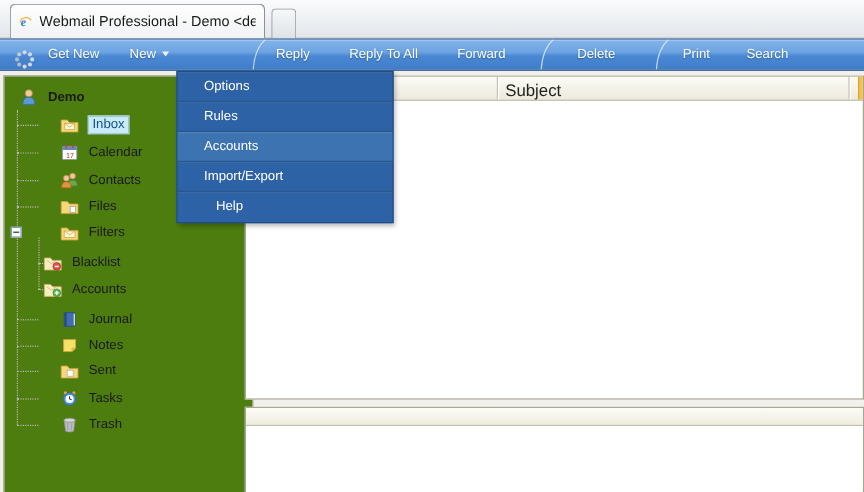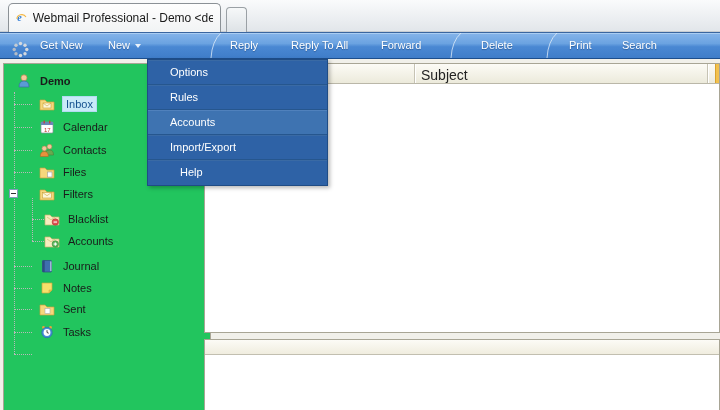--- a/index.html
+++ b/index.html
@@ -34,42 +34,42 @@
   
   .menu { position:absolute; left:147px; top:59px; width:181px; z-index:50;
           background:#2e62a6; border:1px solid #1f4c85; box-shadow:2px 2px 4px rgba(0,0,0,.28); }
   .menu-item { height:25px; line-height:25px; padding-left:22px; font-size:11px; color:#fff;
                border-bottom:1px solid #26568e; box-shadow:inset 0 1px 0 #3a6aa4; cursor:default; }
   .menu-item:last-child { border-bottom:none;padding-left:32px; }
   .menu-item.hl { background:#3e73b1; box-shadow:inset 0 1px 0 #5081bc; }
 
   
   .sidebar { position:absolute; left:3px; top:63px; width:208px; height:347px;
-             background:#22c55e; border:1px solid #a8a595; border-bottom:none; }
+             background:#4d7c0f; border:1px solid #a8a595; border-bottom:none; }
   .listpanel { position:absolute; left:204px; top:63px; width:516px; height:270px;
              background:#fff; border:1px solid #a8a595; }
   .listhead { position:relative; height:20px; background:linear-gradient(#fcfbf6,#eceadb);
              border-bottom:1px solid #bab7a8; }
   .colsep { position:absolute; top:0; bottom:0; width:1px; background:#c6c3b4; box-shadow:1px 0 0 #ffffff; }
   .subject-label { position:absolute; left:216px; top:3px; font-size:14px; color:#222; }
   .head-orange { position:absolute; right:0; top:0; width:4px; height:100%;
              background:#f2c14e; border-left:1px solid #d9a32e; }
   .previewpanel { position:absolute; left:204px; top:339px; width:516px; height:71px;
              background:#fff; border:1px solid #a8a595; border-bottom:none; }
   .previewhead { height:15px; background:linear-gradient(#fcfbf6,#f0eddf); border-bottom:1px solid #c2bfb0; }
   .splitter-v { position:absolute; left:194px; top:63px; width:10px; height:347px; }
   .splitter-h { position:absolute; left:204px; top:333px; width:516px; height:6px; }
 
   
   .row { position:absolute; left:0; right:0; height:22px; display:flex; align-items:center; cursor:default; }
   .row .icon { flex:0 0 16px; height:16px; margin-right:8px; }
   .row .lbl { font-size:11px; color:#1a1a1a; white-space:nowrap; }
   .lvl0 { padding-left:12px; } .lvl0 .lbl { font-weight:bold; }
-  .lvl1 { padding-left:35px; }
-  .lvl2 { padding-left:20px;margin-left:20px; }
+  .lvl1 { padding-left:46px; }
+  .lvl2 { padding-left:32px; }
   .lbl.sel { background:#c9eaf8; outline:1px solid #b2dcf1; padding:1px 3px; color:#15518f; }
   .guide { position:absolute; border-color:#b9b9b9 !important; }
   .gv { border-left:1px dotted #b9b9b9; width:0; }
   .gh { border-top:1px dotted #b9b9b9; height:0; }
   .expander { position:absolute; left:5px; top:125px; width:9px; height:9px; background:#fff;
               border:1px solid #7e9db8; }
   .expander i { position:absolute; left:1px; top:3px; width:5px; height:1px; background:#333; display:block; }
 </style>
 </head>
 <body>
@@ -244,20 +244,28 @@
       <svg class="icon" viewBox="0 0 16 16">
         <circle cx="4.5" cy="3.5" r="1.4" fill="#e8a33d"></circle>
         <circle cx="11.5" cy="3.5" r="1.4" fill="#e8a33d"></circle>
         <circle cx="8" cy="8.5" r="5.2" fill="#4a90d9" stroke="#2f6cab" stroke-width=".7"></circle>
         <circle cx="8" cy="8.5" r="3.4" fill="#ffffff"></circle>
         <path d="M8,8.5 L8,6.2 M8,8.5 L9.7,9.2" stroke="#333" stroke-width=".9" fill="none"></path>
       </svg>
       <span class="lbl">Tasks</span>
     </div>
 
+    <div class="row lvl1" style="top:279px">
+      <svg class="icon" viewBox="0 0 16 16">
+        <path d="M3.5,4.5 L4.6,13.3 q3.4,1.6 6.8,0 L12.5,4.5 z" fill="#b9bdc2" stroke="#8f8f8f" stroke-width=".7"></path>
+        <ellipse cx="8" cy="4.2" rx="4.8" ry="1.7" fill="#d4d6d9" stroke="#8f8f8f" stroke-width=".7"></ellipse>
+        <path d="M6.2,6.5 l.4,6 M9.8,6.5 l-.4,6" stroke="#9a9ea3" stroke-width=".7" fill="none"></path>
+      </svg>
+      <span class="lbl">Trash</span>
+    </div>
   </div>
 
   <div class="splitter-v"></div>
   <div class="splitter-h"></div>
 
   <div class="listpanel">
     <div class="listhead">
       <div class="colsep" style="left:209px"></div>
       <span class="subject-label">Subject</span>
       <div class="colsep" style="left:502px"></div>

